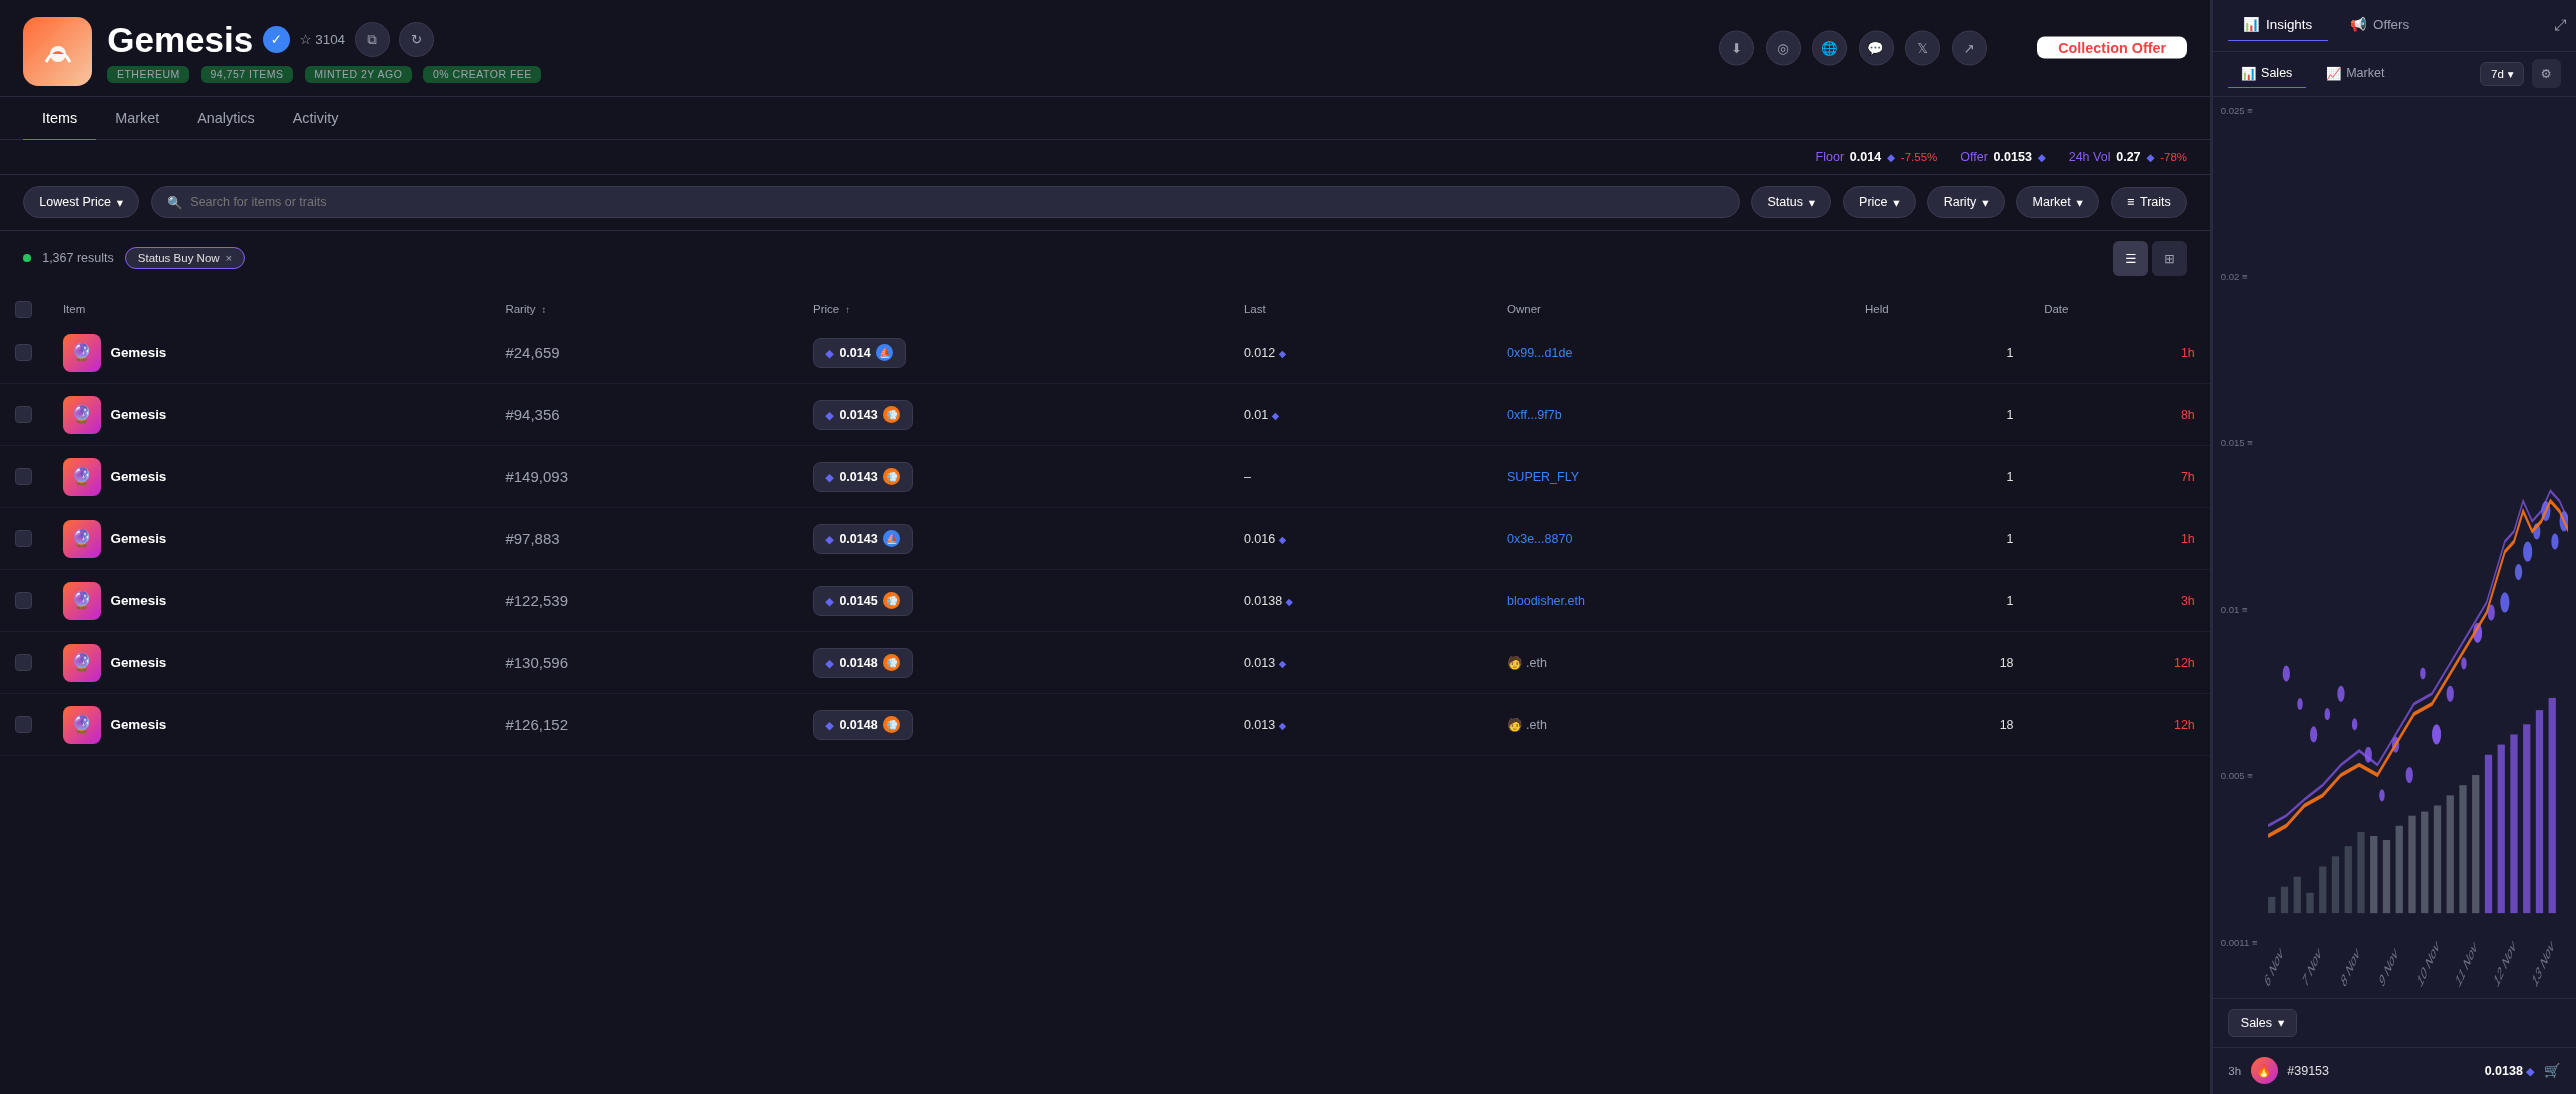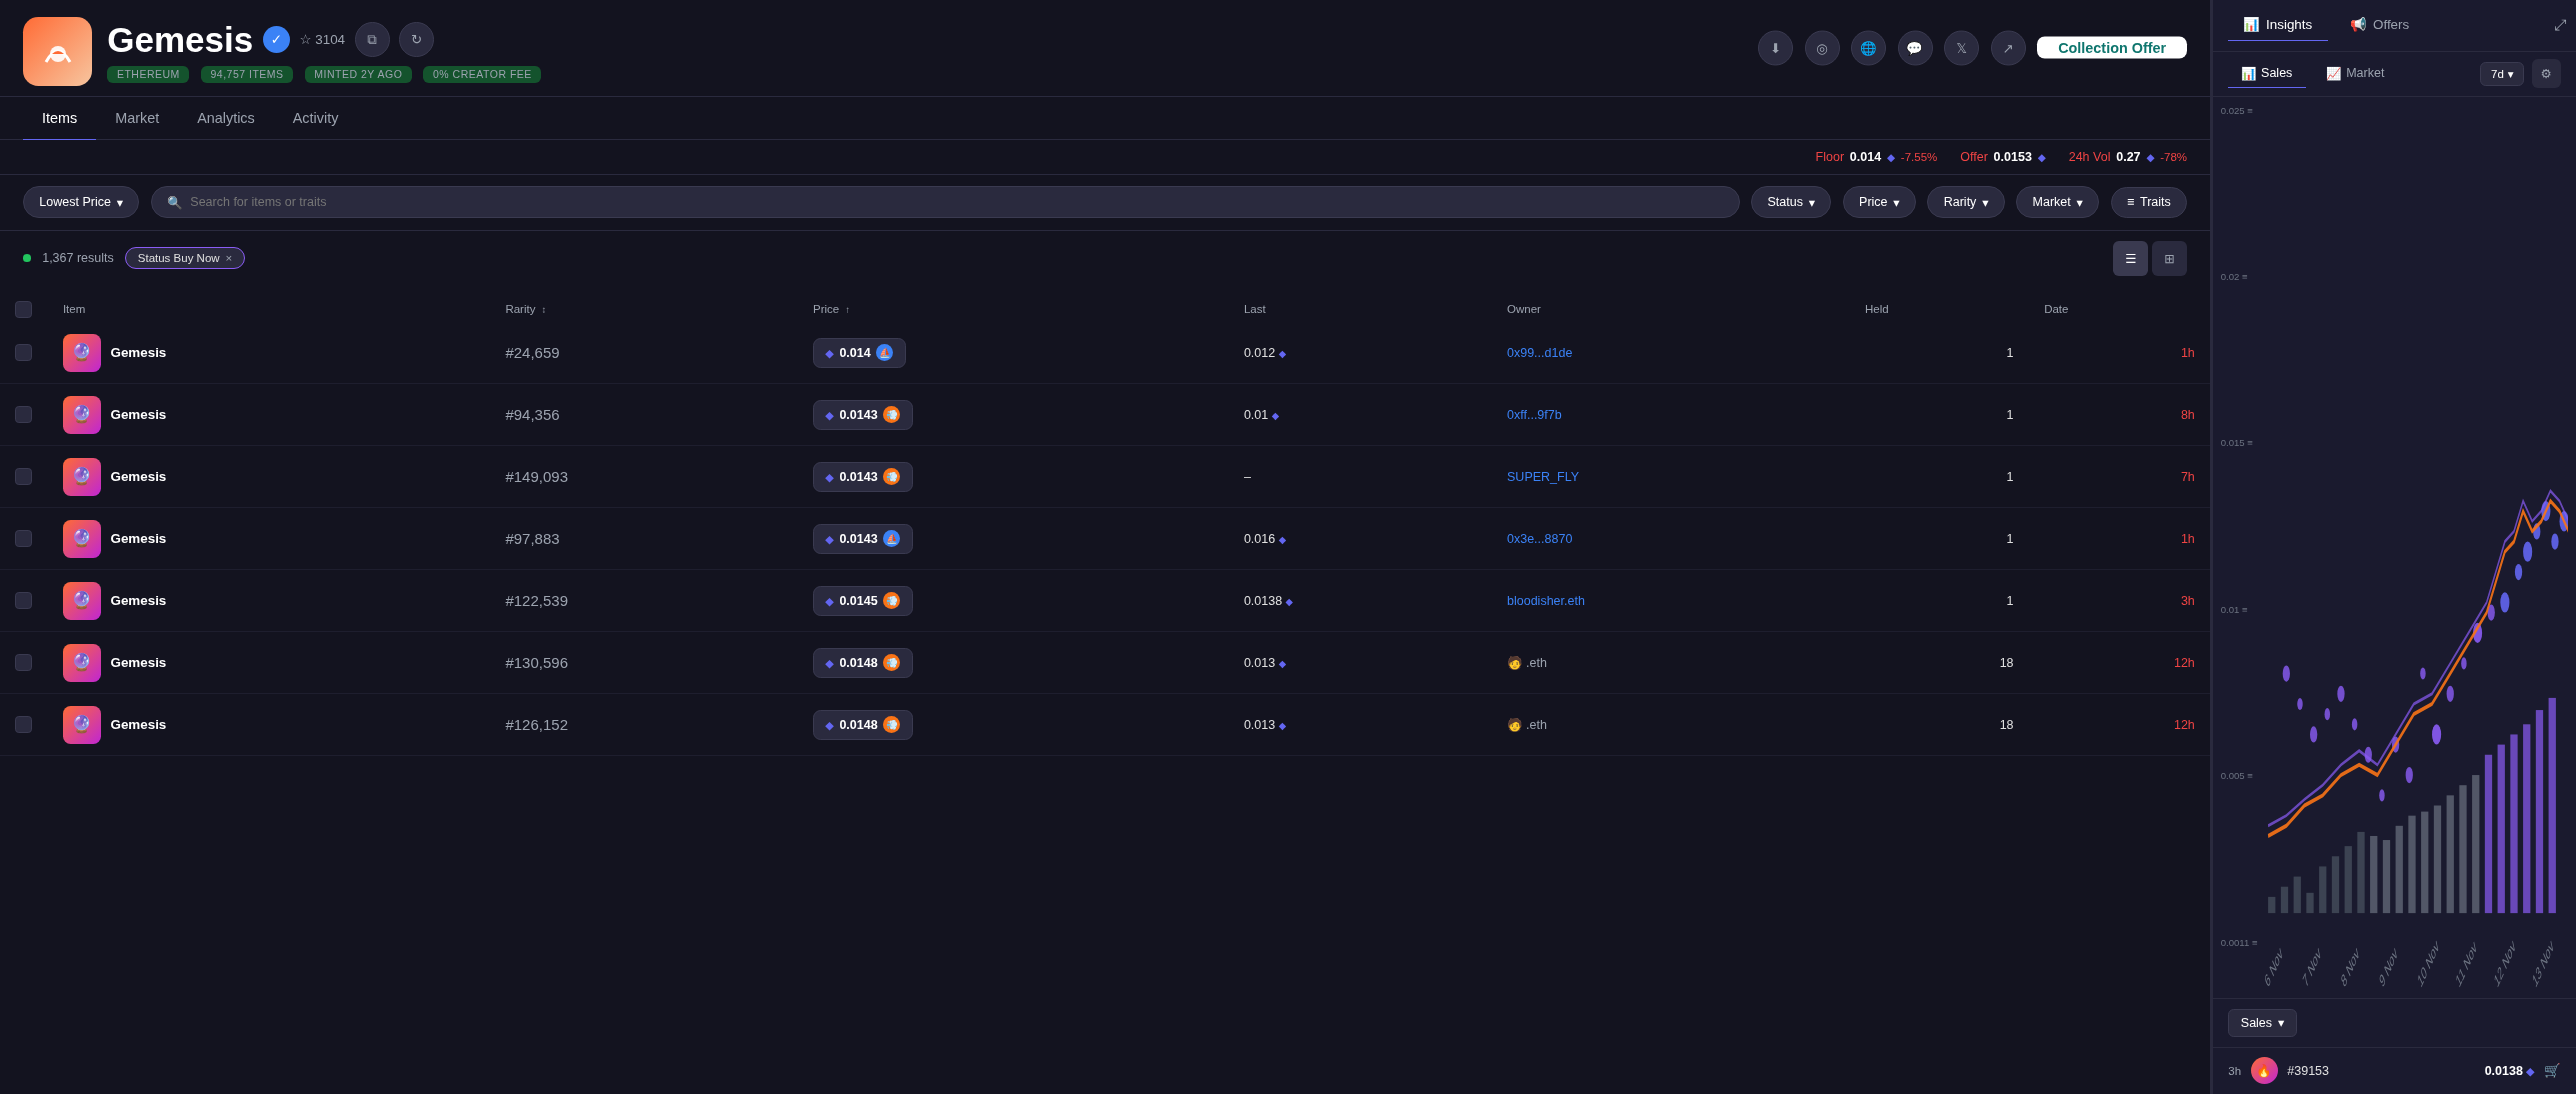--- a/index.html
+++ b/index.html
@@ -78,27 +78,28 @@
       position: absolute;
       right: 23px;
       top: 50%;
       transform: translateY(-50%);
       display: flex;
       align-items: center;
       gap: 11.5px;
     }
     .collection-offer-btn {
       background: #fff;
-      color: #0f766e;
+      color: #ef4444;
       border: none;
       border-radius: 7.7px;
       padding: 3px 21px;
       font-weight: 700;
       font-size: 14.4px;
       cursor: pointer;
+      margin-left: 39px;
     }
     .icon-btn {
       width: 35px; height: 35px;
       background: #2a2a3e;
       border-radius: 50%;
       display: flex; align-items: center; justify-content: center;
       cursor: pointer; color: #9ca3af; font-size: 13.4px;
       border: 1px solid #3a3a50;
     }
 
@@ -125,21 +126,21 @@
     
     .floor-bar {
       display: flex;
       align-items: center;
       justify-content: flex-end;
       padding: 9.6px 23px;
       gap: 23px;
       border-bottom: 1px solid #2a2a3e;
     }
     .floor-item { display: flex; align-items: center; gap: 5.8px; font-size: 12.5px; }
-    .floor-label { color: #ef4444; }
+    .floor-label { color: #8b5cf6; }
     .floor-value { color: #fff; font-weight: 600; }
     .eth-icon { color: #6366f1; font-size: 10.5px; }
     .change-neg { color: #ef4444; font-size: 11.5px; }
 
     
     .filter-bar {
       display: flex;
       align-items: center;
       padding: 11.5px 23px;
       gap: 11.5px;

